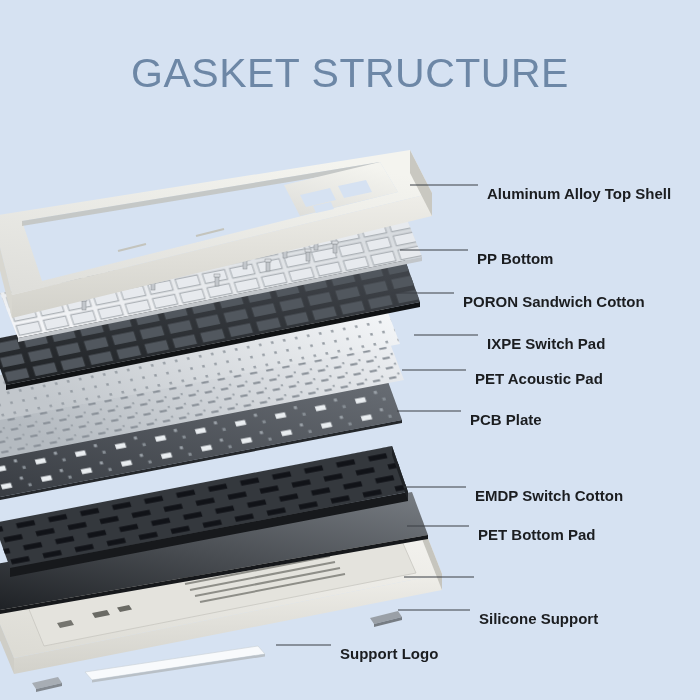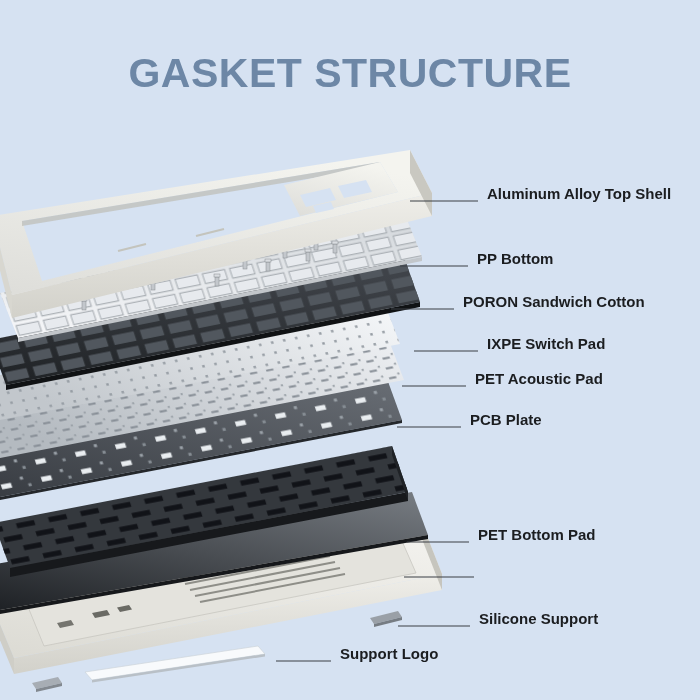--- a/index.html
+++ b/index.html
@@ -1,21 +1,21 @@
 <!DOCTYPE html>
 <html><head>
 <meta charset="utf-8">
 <style>
   html,body{margin:0;padding:0;}
   body{font-family:"Liberation Sans", sans-serif;}
   .stage{position:relative;width:700px;height:700px;background:#d6e2f2;overflow:hidden;}
   .title{position:absolute;top:50px;left:0;right:0;text-align:center;
-         font-size:41px;font-weight:700;letter-spacing:0.5px;color:#6d87a6;margin:0;}
+         font-size:41px;font-weight:400;letter-spacing:0.5px;color:#6d87a6;margin:0;}
   .art{position:absolute;inset:0;z-index:1;}
-  .label-row{position:absolute;display:flex;align-items:flex-end;gap:9px;z-index:2;
+  .label-row{position:absolute;display:flex;align-items:flex-start;gap:9px;z-index:2;
              transform:translateY(-50%);white-space:nowrap;}
   .leader{display:inline-block;height:0;border-top:1.6px solid #3a3f45;}
   .label-text{font-size:15px;font-weight:700;color:#1b1d20;}
 </style>
 </head>
 <body>
 
 <div class="stage">
 
   <h1 class="title">GASKET STRUCTURE</h1>
@@ -227,20 +227,24 @@
     <span class="label-text">IXPE Switch Pad</span>
   </div>
   <div class="label-row" style="left:402px;top:378px">
     <span class="leader" style="width:64px"></span>
     <span class="label-text">PET Acoustic Pad</span>
   </div>
   <div class="label-row" style="left:397px;top:419px">
     <span class="leader" style="width:64px"></span>
     <span class="label-text">PCB Plate</span>
   </div>
+  <div class="label-row" style="left:404px;top:495px">
+    <span class="leader" style="width:62px"></span>
+    <span class="label-text">EMDP Switch Cotton</span>
+  </div>
   <div class="label-row" style="left:407px;top:534px">
     <span class="leader" style="width:62px"></span>
     <span class="label-text">PET Bottom Pad</span>
   </div>
   <div class="label-row" style="left:404px;top:577px">
     <span class="leader" style="width:70px"></span>
   </div>
   <div class="label-row" style="left:398px;top:618px">
     <span class="leader" style="width:72px"></span>
     <span class="label-text">Silicone Support</span>

